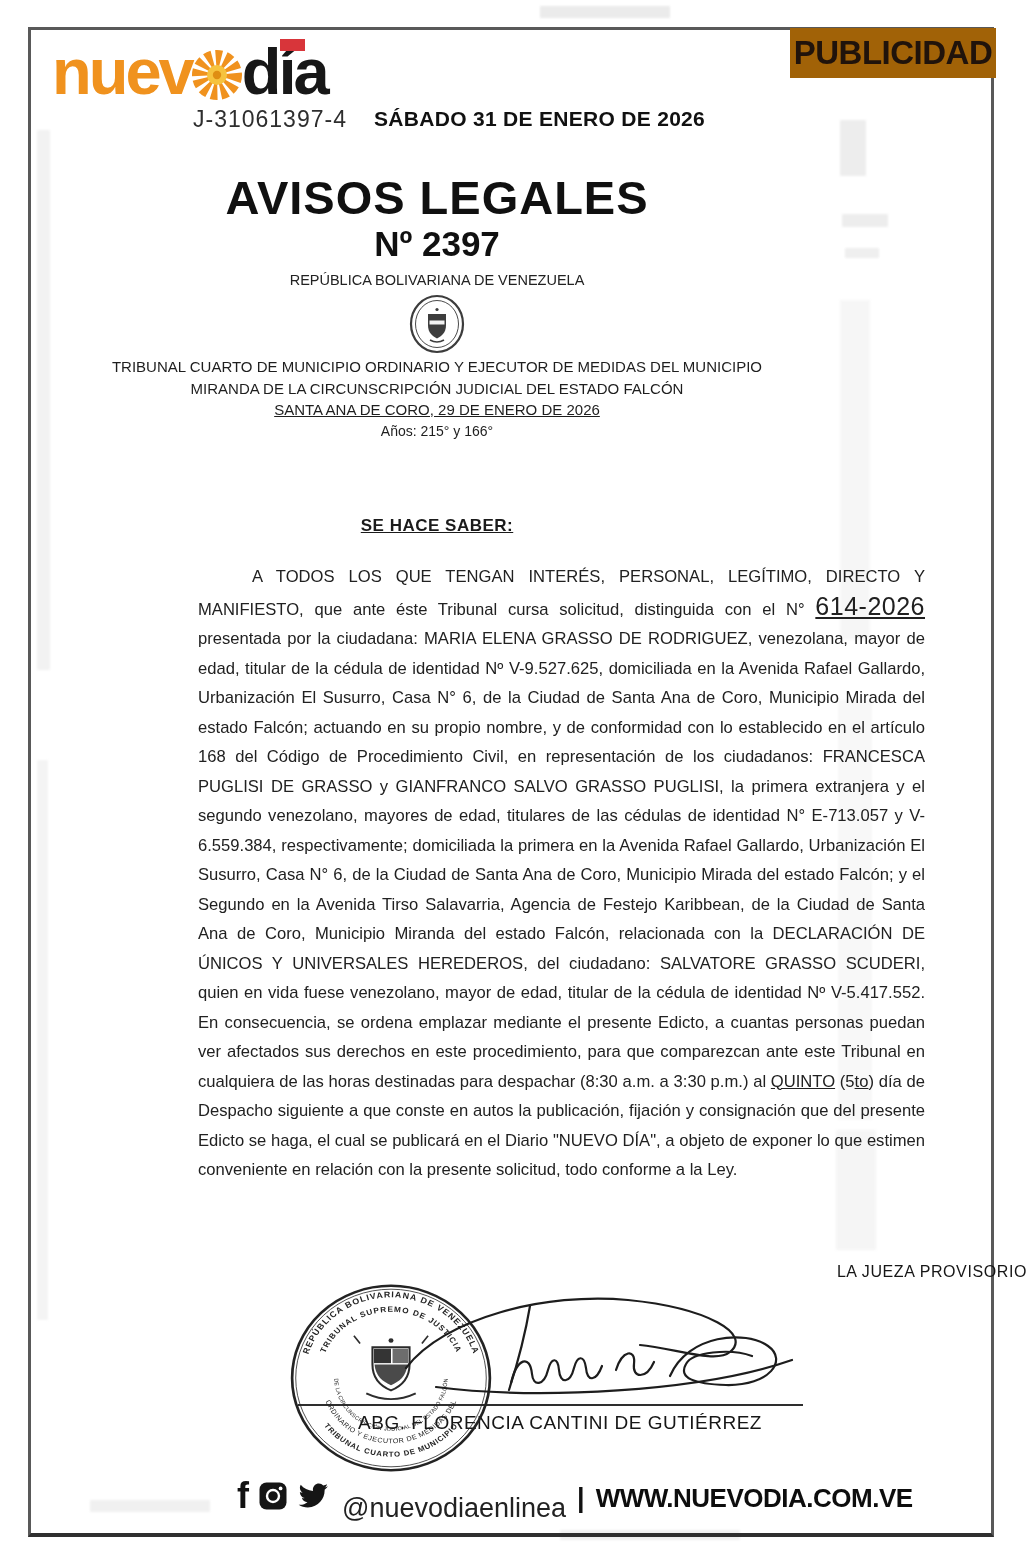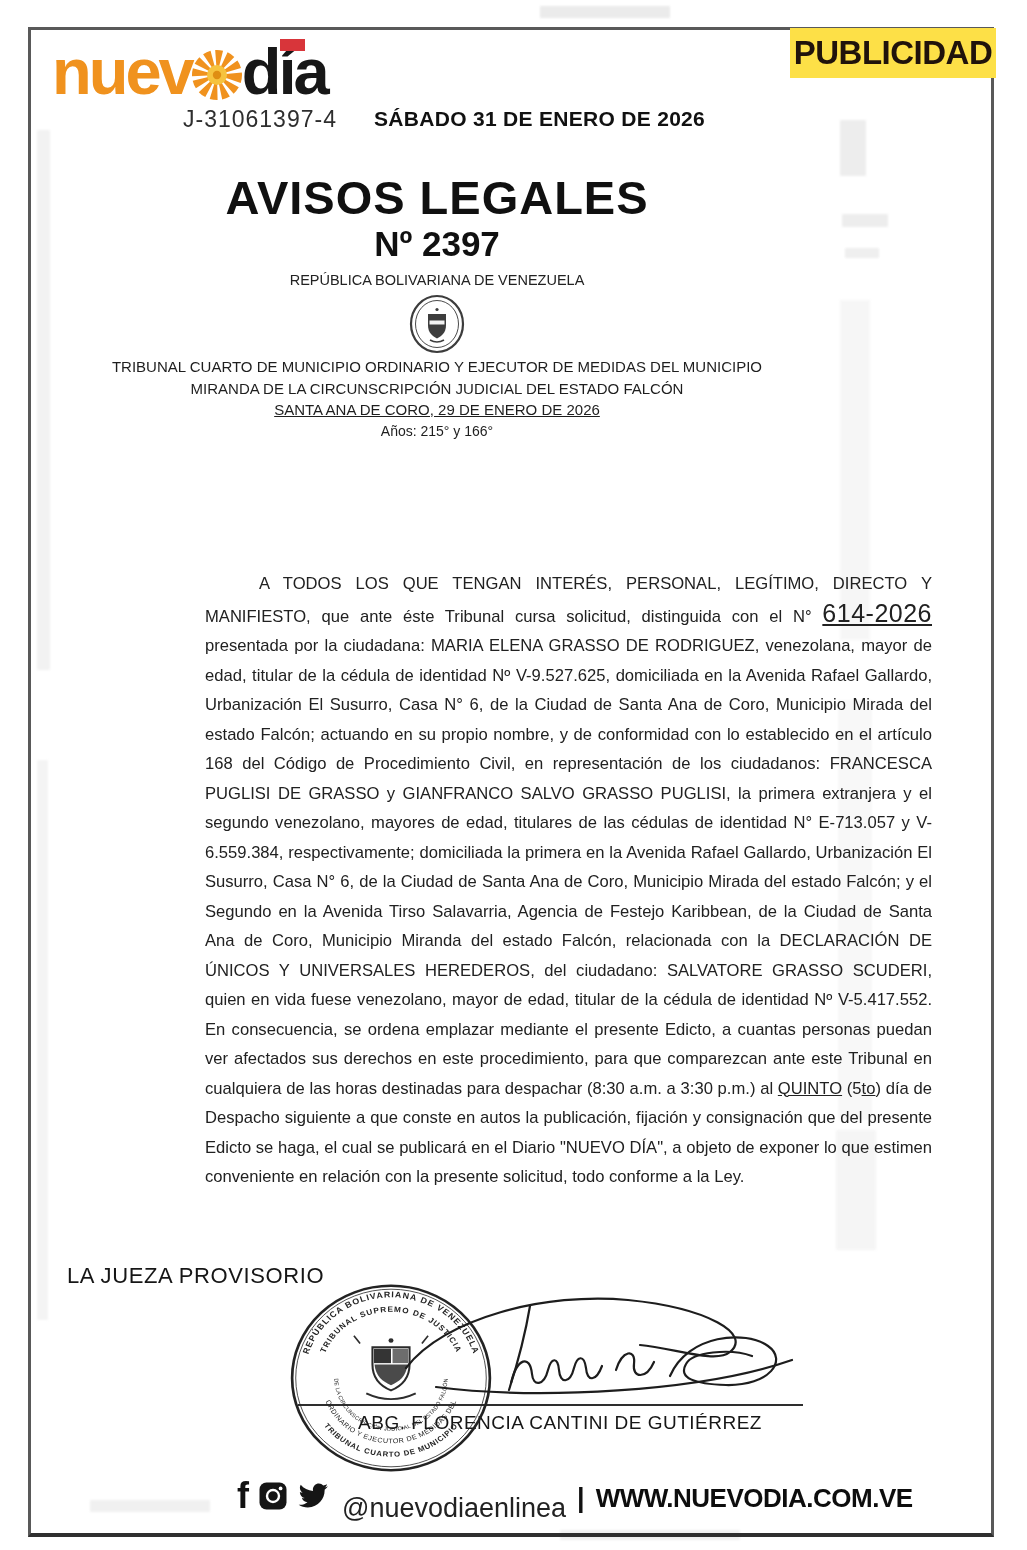--- a/index.html
+++ b/index.html
@@ -7,52 +7,52 @@
     width:1027px;height:1550px;position:relative;background:#ffffff;
     font-family:"Liberation Sans", sans-serif;color:#1b1b1b;overflow:hidden;
   }
   .page-border{
     position:absolute;left:28px;top:27px;width:966px;height:1510px;
     border:3px solid #595959;border-bottom:4px solid #2f2f2f;box-sizing:border-box;
   }
   
   .publicidad{
     position:absolute;left:790px;top:28px;width:206px;height:50px;
-    background:#fde047;display:flex;align-items:center;justify-content:center;
+    background:#a16207;display:flex;align-items:center;justify-content:center;
     font-weight:bold;font-size:33px;letter-spacing:-0.5px;color:#20130b;
   }
   .brand{position:absolute;left:52px;top:34px;font-weight:bold;font-size:65px;letter-spacing:-3px;white-space:nowrap;}
   .brand-nuev{color:#F0921E;}
   .brand-sun{display:inline-block;vertical-align:-6px;margin:0 -2px;}
   .brand-dia{color:#171717;position:relative;display:inline-block;}
   .brand-accent{position:absolute;left:38px;top:5px;width:25px;height:12px;background:#D8353A;}
-  .registry{position:absolute;left:183px;top:106px;font-size:23px;letter-spacing:1px;color:#2e2e2e;}
+  .registry{position:absolute;left:193px;top:106px;font-size:23px;letter-spacing:1px;color:#2e2e2e;}
   .date-line{position:absolute;left:374px;top:107px;font-size:21px;font-weight:bold;letter-spacing:0.3px;color:#111;}
   
   .center-col{position:absolute;left:31px;top:0;width:812px;height:100%;text-align:center;}
   .center-col > div{position:absolute;left:0;width:100%;}
   .notice-title{top:170px;font-size:47px;font-weight:bold;letter-spacing:1px;color:#101010;}
   .notice-number{top:224px;font-size:35px;font-weight:bold;color:#101010;}
   .republic{top:272px;font-size:14.5px;color:#222;}
   .seal-small{top:293px;}
   .seal-small svg{display:inline-block;}
   .court-block{top:356px;font-size:15px;line-height:21.5px;color:#1e1e1e;}
   .place-date{text-decoration:underline;}
   .years{font-size:14px;}
   .edicto{top:464px;font-size:22px;font-weight:bold;letter-spacing:3px;text-decoration:underline;}
   .sehace{top:516px;font-size:17px;font-weight:bold;letter-spacing:0.5px;text-decoration:underline;}
   
   .body-text{
-    position:absolute;left:188px;top:552px;width:727px;margin:17px;
+    position:absolute;left:188px;top:552px;width:727px;margin:10px;
     font-size:16.6px;line-height:29.5px;text-align:justify;text-indent:54px;color:#212121;
   }
   .num-big{font-size:25px;text-decoration:underline;letter-spacing:0.5px;}
   .u{text-decoration:underline;}
   
-  .judge-title{position:absolute;left:67px;top:1263px;width:960px;text-align:left;font-size:22px;letter-spacing:0.6px;color:#161616;}
+  .judge-title{position:absolute;left:67px;top:1263px;width:960px;text-align:right;font-size:16px;letter-spacing:0.6px;color:#161616;}
   .stamp{position:absolute;left:288px;top:1282px;}
   .sig{position:absolute;left:378px;top:1290px;}
   .sig-rule{position:absolute;left:298px;top:1404px;width:505px;border-top:2px solid #2e2e2e;}
   .judge-name{position:absolute;left:340px;top:1412px;width:440px;text-align:center;font-size:19px;letter-spacing:0.5px;color:#161616;}
   
   .footer{position:absolute;left:237px;top:1476px;height:44px;display:flex;align-items:center;gap:9px;}
   .fb{font-weight:bold;font-size:36px;color:#111;line-height:1;margin-top:-4px;}
   .handle{font-size:27px;color:#222;margin-left:4px;margin-top:20px;}
   .sep{font-size:27px;font-weight:bold;color:#111;margin:0 2px;}
   .site{font-size:26px;font-weight:bold;letter-spacing:-0.5px;color:#0d0d0d;}
@@ -105,20 +105,21 @@
       <path d="M22,47 q7,4 14,0" fill="none" stroke="#3d3d3d" stroke-width="1.6"></path>
       <circle cx="29" cy="16.5" r="1.6" fill="#3d3d3d"></circle>
     </svg>
   </div>
   <div class="court-block">
     <div>TRIBUNAL CUARTO DE MUNICIPIO ORDINARIO Y EJECUTOR DE MEDIDAS DEL MUNICIPIO</div>
     <div>MIRANDA DE LA CIRCUNSCRIPCIÓN JUDICIAL DEL ESTADO FALCÓN</div>
     <div class="place-date">SANTA ANA DE CORO, 29 DE ENERO DE 2026</div>
     <div class="years">Años: 215° y 166°</div>
   </div>
+  <div class="sehace">SE HACE SABER:</div>
 </div>
 
 <p class="body-text"><span>A TODOS LOS QUE TENGAN INTERÉS, PERSONAL, LEGÍTIMO, DIRECTO Y MANIFIESTO, que ante éste Tribunal cursa solicitud, distinguida con el N° </span><span class="num-big">614-2026</span><span> presentada por la ciudadana: MARIA ELENA GRASSO DE RODRIGUEZ, venezolana, mayor de edad, titular de la cédula de identidad Nº V-9.527.625, domiciliada en la Avenida Rafael Gallardo, Urbanización El Susurro, Casa N° 6, de la Ciudad de Santa Ana de Coro, Municipio Mirada del estado Falcón; actuando en su propio nombre, y de conformidad con lo establecido en el artículo 168 del Código de Procedimiento Civil, en representación de los ciudadanos: FRANCESCA PUGLISI DE GRASSO y GIANFRANCO SALVO GRASSO PUGLISI, la primera extranjera y el segundo venezolano, mayores de edad, titulares de las cédulas de identidad N° E-713.057 y V-6.559.384, respectivamente; domiciliada la primera en la Avenida Rafael Gallardo, Urbanización El Susurro, Casa N° 6, de la Ciudad de Santa Ana de Coro, Municipio Mirada del estado Falcón; y el Segundo en la Avenida Tirso Salavarria, Agencia de Festejo Karibbean, de la Ciudad de Santa Ana de Coro, Municipio Miranda del estado Falcón, relacionada con la DECLARACIÓN DE ÚNICOS Y UNIVERSALES HEREDEROS, del ciudadano: SALVATORE GRASSO SCUDERI, quien en vida fuese venezolano, mayor de edad, titular de la cédula de identidad Nº V-5.417.552. En consecuencia, se ordena emplazar mediante el presente Edicto, a cuantas personas puedan ver afectados sus derechos en este procedimiento, para que comparezcan ante este Tribunal en cualquiera de las horas destinadas para despachar (8:30 a.m. a 3:30 p.m.) al </span><span class="u">QUINTO</span><span> (5</span><span class="u">to</span><span>) día de Despacho siguiente a que conste en autos la publicación, fijación y consignación que del presente Edicto se haga, el cual se publicará en el Diario "NUEVO DÍA", a objeto de exponer lo que estimen conveniente en relación con la presente solicitud, todo conforme a la Ley.</span></p>
 
 <div class="judge-title">LA JUEZA PROVISORIO</div>
 
 <div class="judge-name">ABG. FLORENCIA CANTINI DE GUTIÉRREZ</div>
 <div class="sig-rule"></div>
 
 <div class="stamp">

